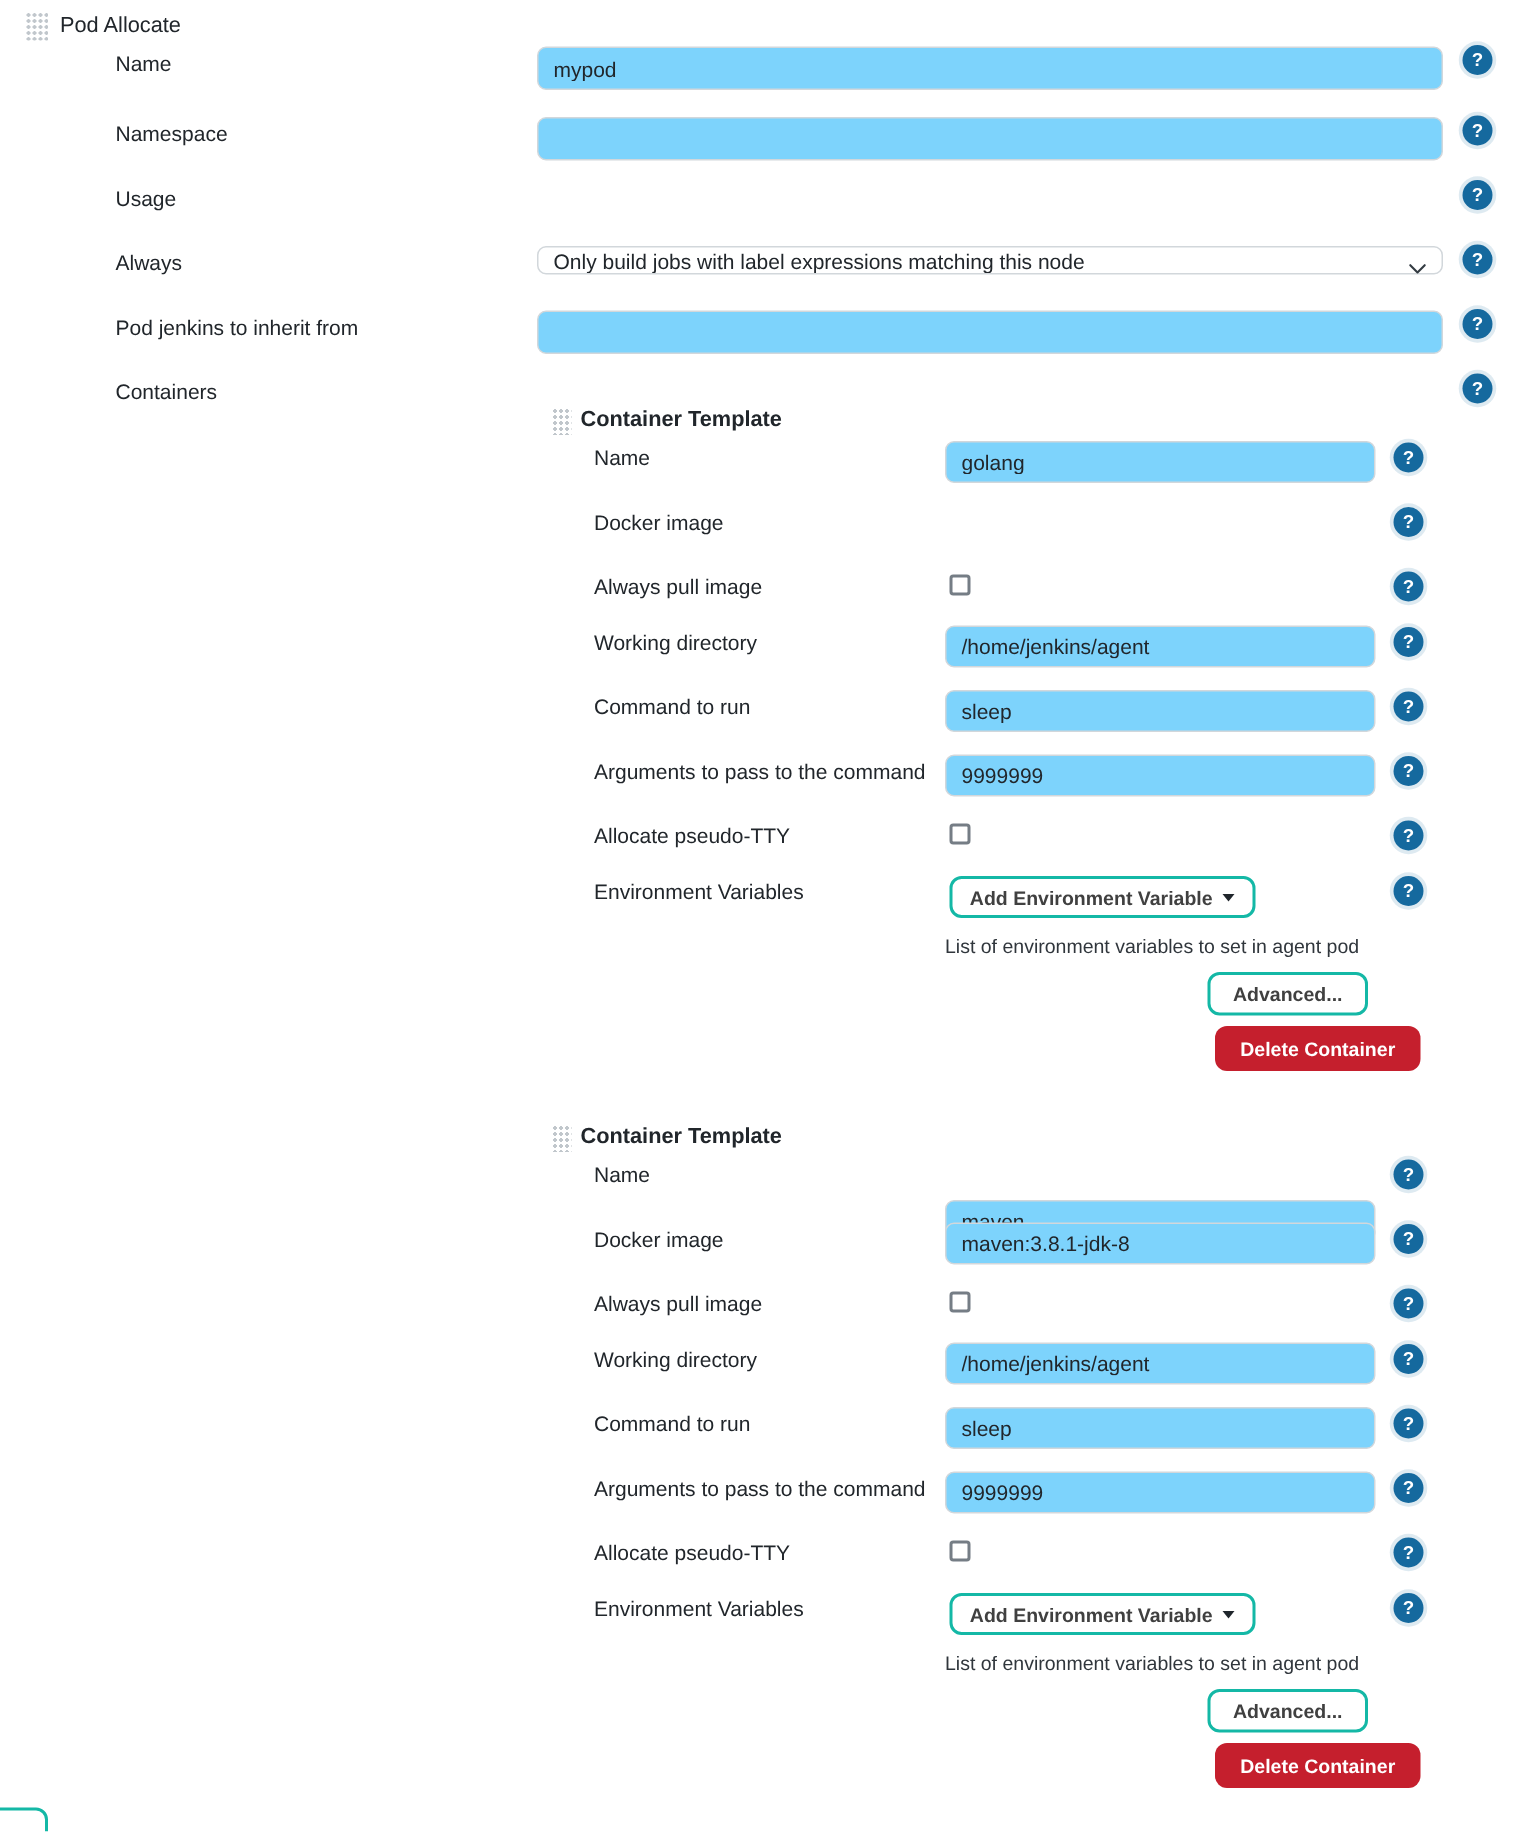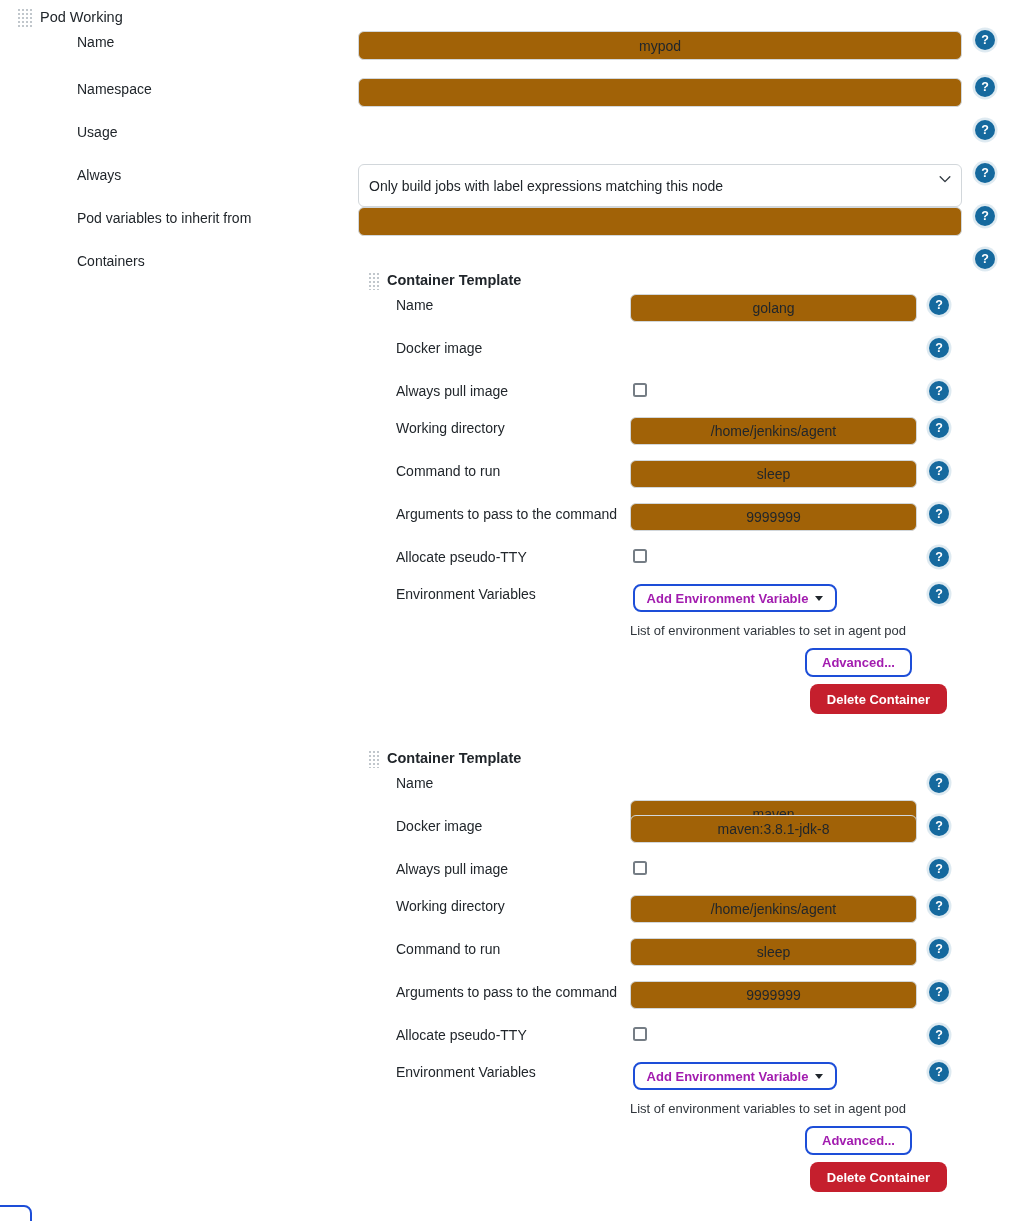--- a/index.html
+++ b/index.html
@@ -9,46 +9,46 @@
   }
   .lbl{position:absolute;font-size:14px;color:#21262b;white-space:nowrap;}
   .heading{position:absolute;font-size:14.5px;color:#21262b;white-space:nowrap;}
   .heading.bold{font-weight:bold;}
   .drag{
     position:absolute;
     background-image:radial-gradient(circle,#c1c7cc 1.1px,transparent 1.3px);
     background-size:4px 4px;background-position:0 0;
   }
   .inp{
-    position:absolute;height:29px;box-sizing:border-box;background:#a16207;
+    position:absolute;height:29px;box-sizing:border-box;background:#7dd3fc;
     border:1.5px solid #d2d7db;border-radius:6px;font-size:14px;color:#21262b;
-    padding:0 10px;font-family:"Liberation Sans", sans-serif;outline:none;text-align:center;
-  }
-  .selectwrap{position:absolute;height:43px;}
+    padding:0 10px;font-family:"Liberation Sans", sans-serif;outline:none;
+  }
+  .selectwrap{position:absolute;height:19px;}
   .selectwrap select{
     width:100%;height:100%;box-sizing:border-box;background:#fff;
     border:1.5px solid #d2d7db;border-radius:6px;font-size:14px;color:#21262b;
     padding:0 30px 0 10px;font-family:"Liberation Sans", sans-serif;
     -webkit-appearance:none;appearance:none;outline:none;
   }
   .selectwrap .chev{position:absolute;right:10px;top:8px;pointer-events:none;line-height:0;}
   .help{
     position:absolute;width:20px;height:20px;border-radius:50%;
     background:#15699e;color:#ffffff;font-size:12.5px;font-weight:bold;
     display:flex;align-items:center;justify-content:center;cursor:pointer;
     box-shadow:0 0 0 2.5px rgba(21,105,158,0.14);
   }
   .chk{
     position:absolute;width:14px;height:14px;margin:0;accent-color:#fff;
     appearance:none;-webkit-appearance:none;background:#fff;
     border:2px solid #757d85;border-radius:2.5px;box-sizing:border-box;cursor:pointer;
   }
   .btn{
     position:absolute;box-sizing:border-box;background:#fff;
-    border:2px solid #1d4ed8;border-radius:8px;color:#a21caf;
+    border:2px solid #14b8a6;border-radius:8px;color:#404040;
     font-size:13px;font-weight:bold;font-family:"Liberation Sans", sans-serif;
     display:flex;align-items:center;justify-content:center;gap:7px;cursor:pointer;
     white-space:nowrap;
   }
   .btn-danger{background:#c51f2d;border:none;color:#ffffff;}
   .caret{
     width:0;height:0;border-left:4.5px solid transparent;border-right:4.5px solid transparent;
     border-top:5px solid #20262c;display:inline-block;
   }
   .helptext{position:absolute;font-size:13px;color:#30363c;white-space:nowrap;}
@@ -60,21 +60,21 @@
   .ct .finp{left:630px;width:287px;height:28px;}
   .ct .fhelp{left:929px;}
   .ct .chk{left:633px;}
 </style>
 </head>
 <body>
 
 <div class="page">
 
   <div class="drag" style="left:17px;top:8px;width:15px;height:19px;"></div>
-  <div class="heading" style="left:40px;top:9px;">Pod Working</div>
+  <div class="heading" style="left:40px;top:9px;">Pod Allocate</div>
 
   <div class="lbl" style="left:77px;top:34px;">Name</div>
   <input class="inp" style="left: 358px; top: 31px; width: 604px;" type="text" value="mypod">
   <div class="help" style="left:975px;top:30px;">
     <span>?</span>
   </div>
 
   <div class="lbl" style="left:77px;top:81px;">Namespace</div>
   <input class="inp" style="left: 358px; top: 78px; width: 604px;" type="text" value="">
   <div class="help" style="left:975px;top:77px;">
@@ -94,21 +94,21 @@
     <span class="chev">
       <svg width="14" height="14" viewBox="0 0 16 16">
           <path d="M2.5 5.5l5.5 5.5 5.5-5.5" stroke="#333b42" stroke-width="1.6" fill="none" stroke-linecap="round" stroke-linejoin="round"></path>
         </svg>
     </span>
   </div>
   <div class="help" style="left:975px;top:163px;">
     <span>?</span>
   </div>
 
-  <div class="lbl" style="left:77px;top:210px;">Pod variables to inherit from</div>
+  <div class="lbl" style="left:77px;top:210px;">Pod jenkins to inherit from</div>
   <input class="inp" style="left: 358px; top: 207px; width: 604px;" type="text" value="">
   <div class="help" style="left:975px;top:206px;">
     <span>?</span>
   </div>
 
   <div class="lbl" style="left:77px;top:253px;">Containers</div>
   <div class="help" style="left:975px;top:249px;">
     <span>?</span>
   </div>
 

